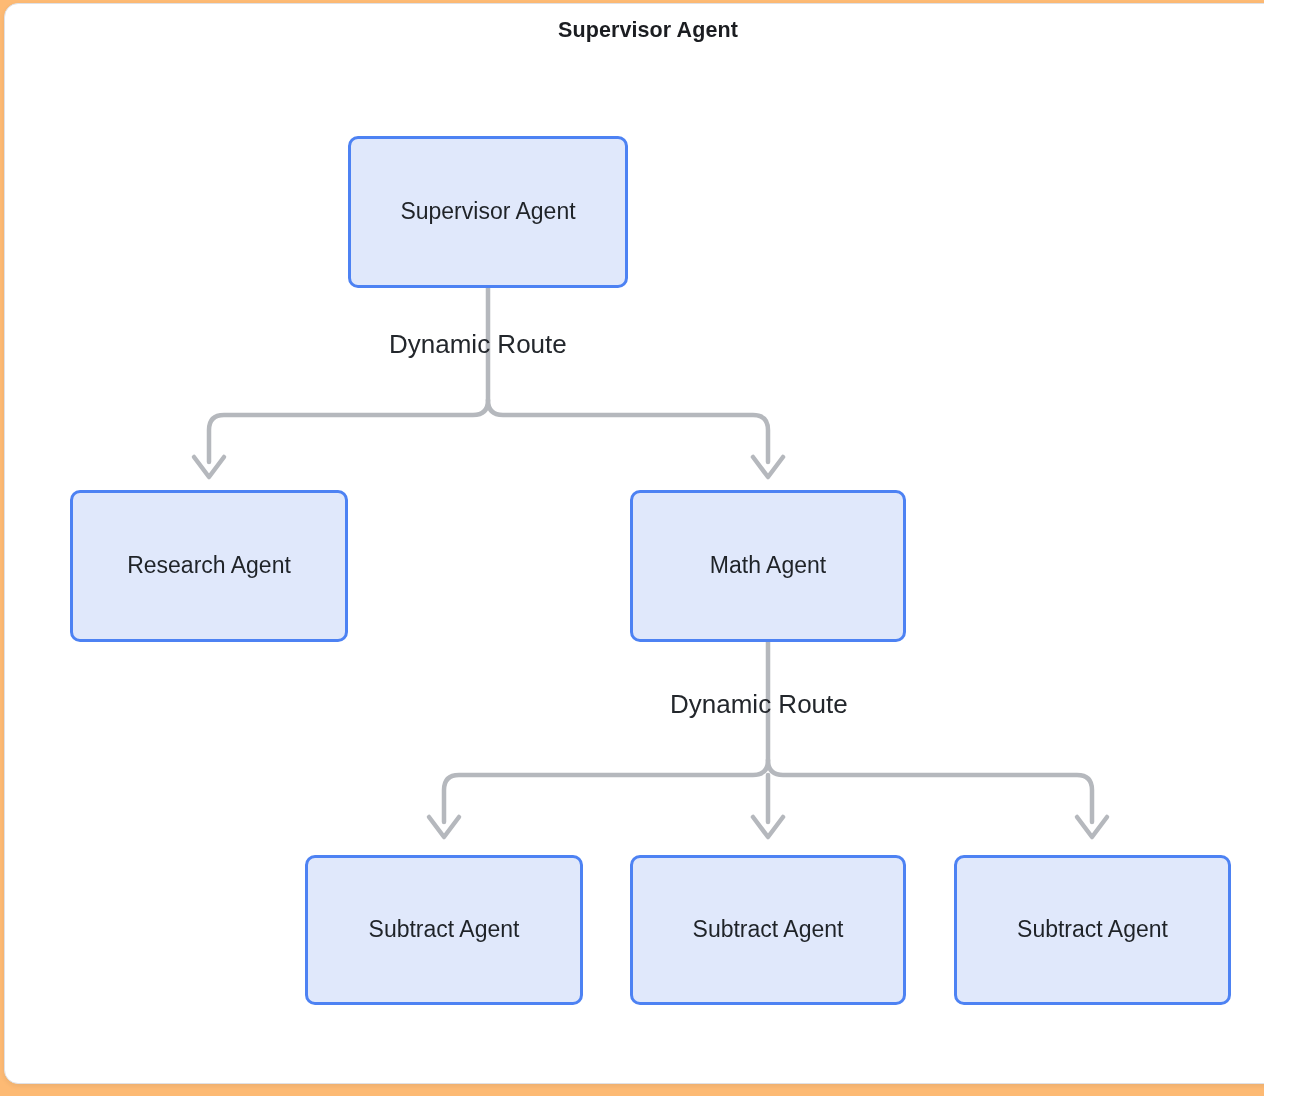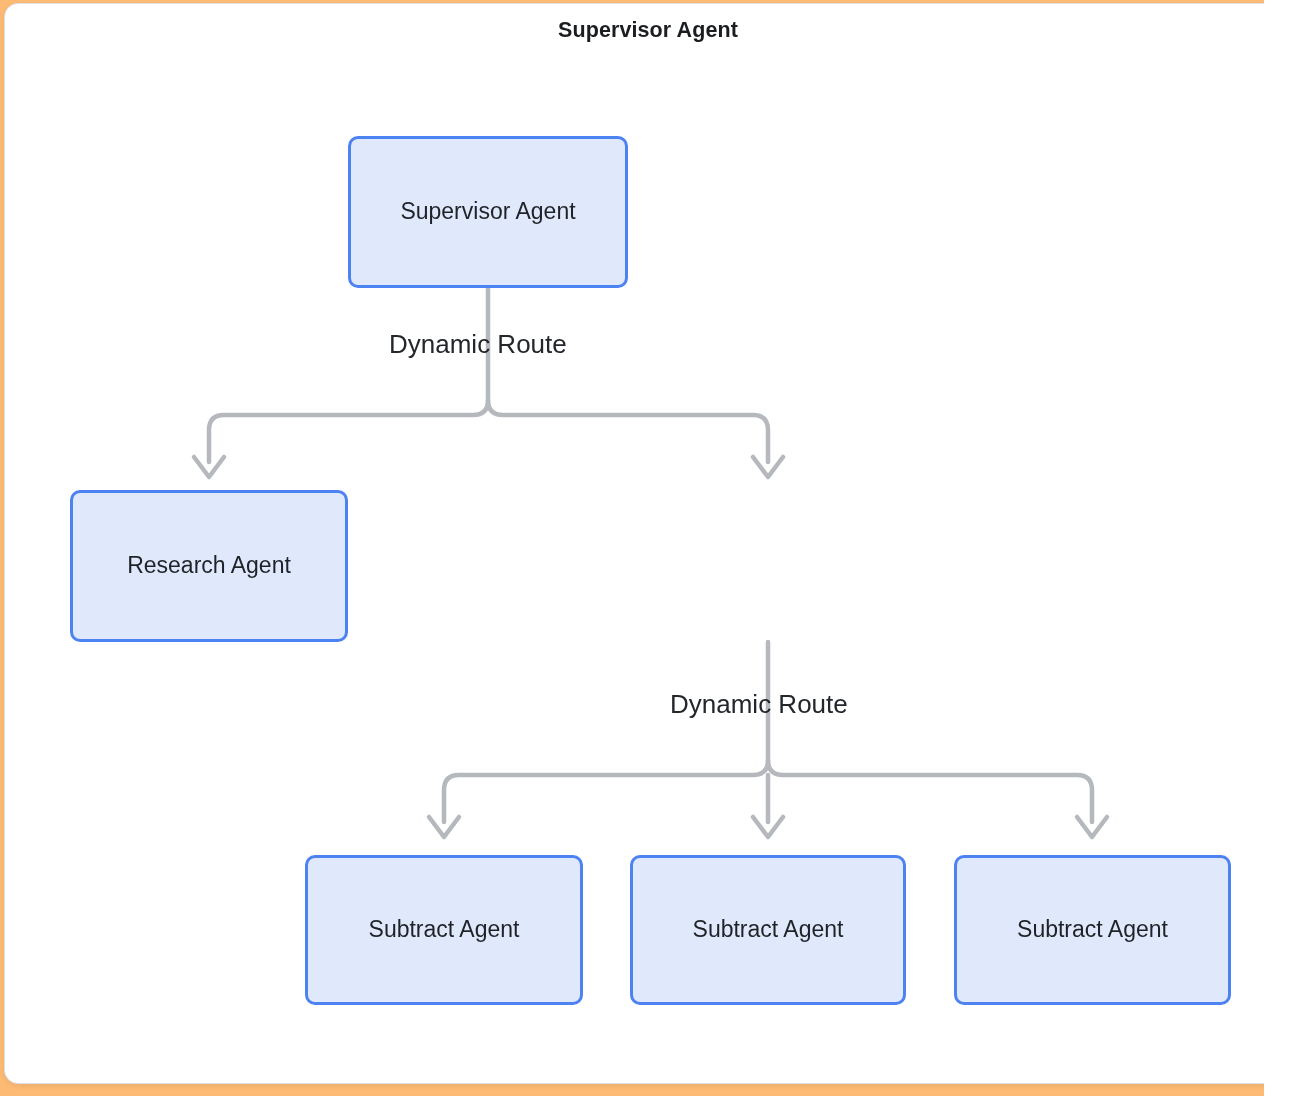--- a/index.html
+++ b/index.html
@@ -115,20 +115,23 @@
   <div class="edge-label" style="left:670px; top:691px;">Dynamic Route</div>
 
   <div class="node" style="left:348px; top:136px; width:280px; height:152px;">
     <span>Supervisor Agent</span>
   </div>
 
   <div class="node" style="left:70px; top:490px; width:278px; height:152px;">
     <span>Research Agent</span>
   </div>
 
+  <div class="node" style="left:630px; top:490px; width:276px; height:152px;">
+    <span>Math Agent</span>
+  </div>
 
   <div class="node" style="left:305px; top:855px; width:278px; height:150px;">
     <span>Subtract Agent</span>
   </div>
 
   <div class="node" style="left:630px; top:855px; width:276px; height:150px;">
     <span>Subtract Agent</span>
   </div>
 
   <div class="node" style="left:954px; top:855px; width:277px; height:150px;">

